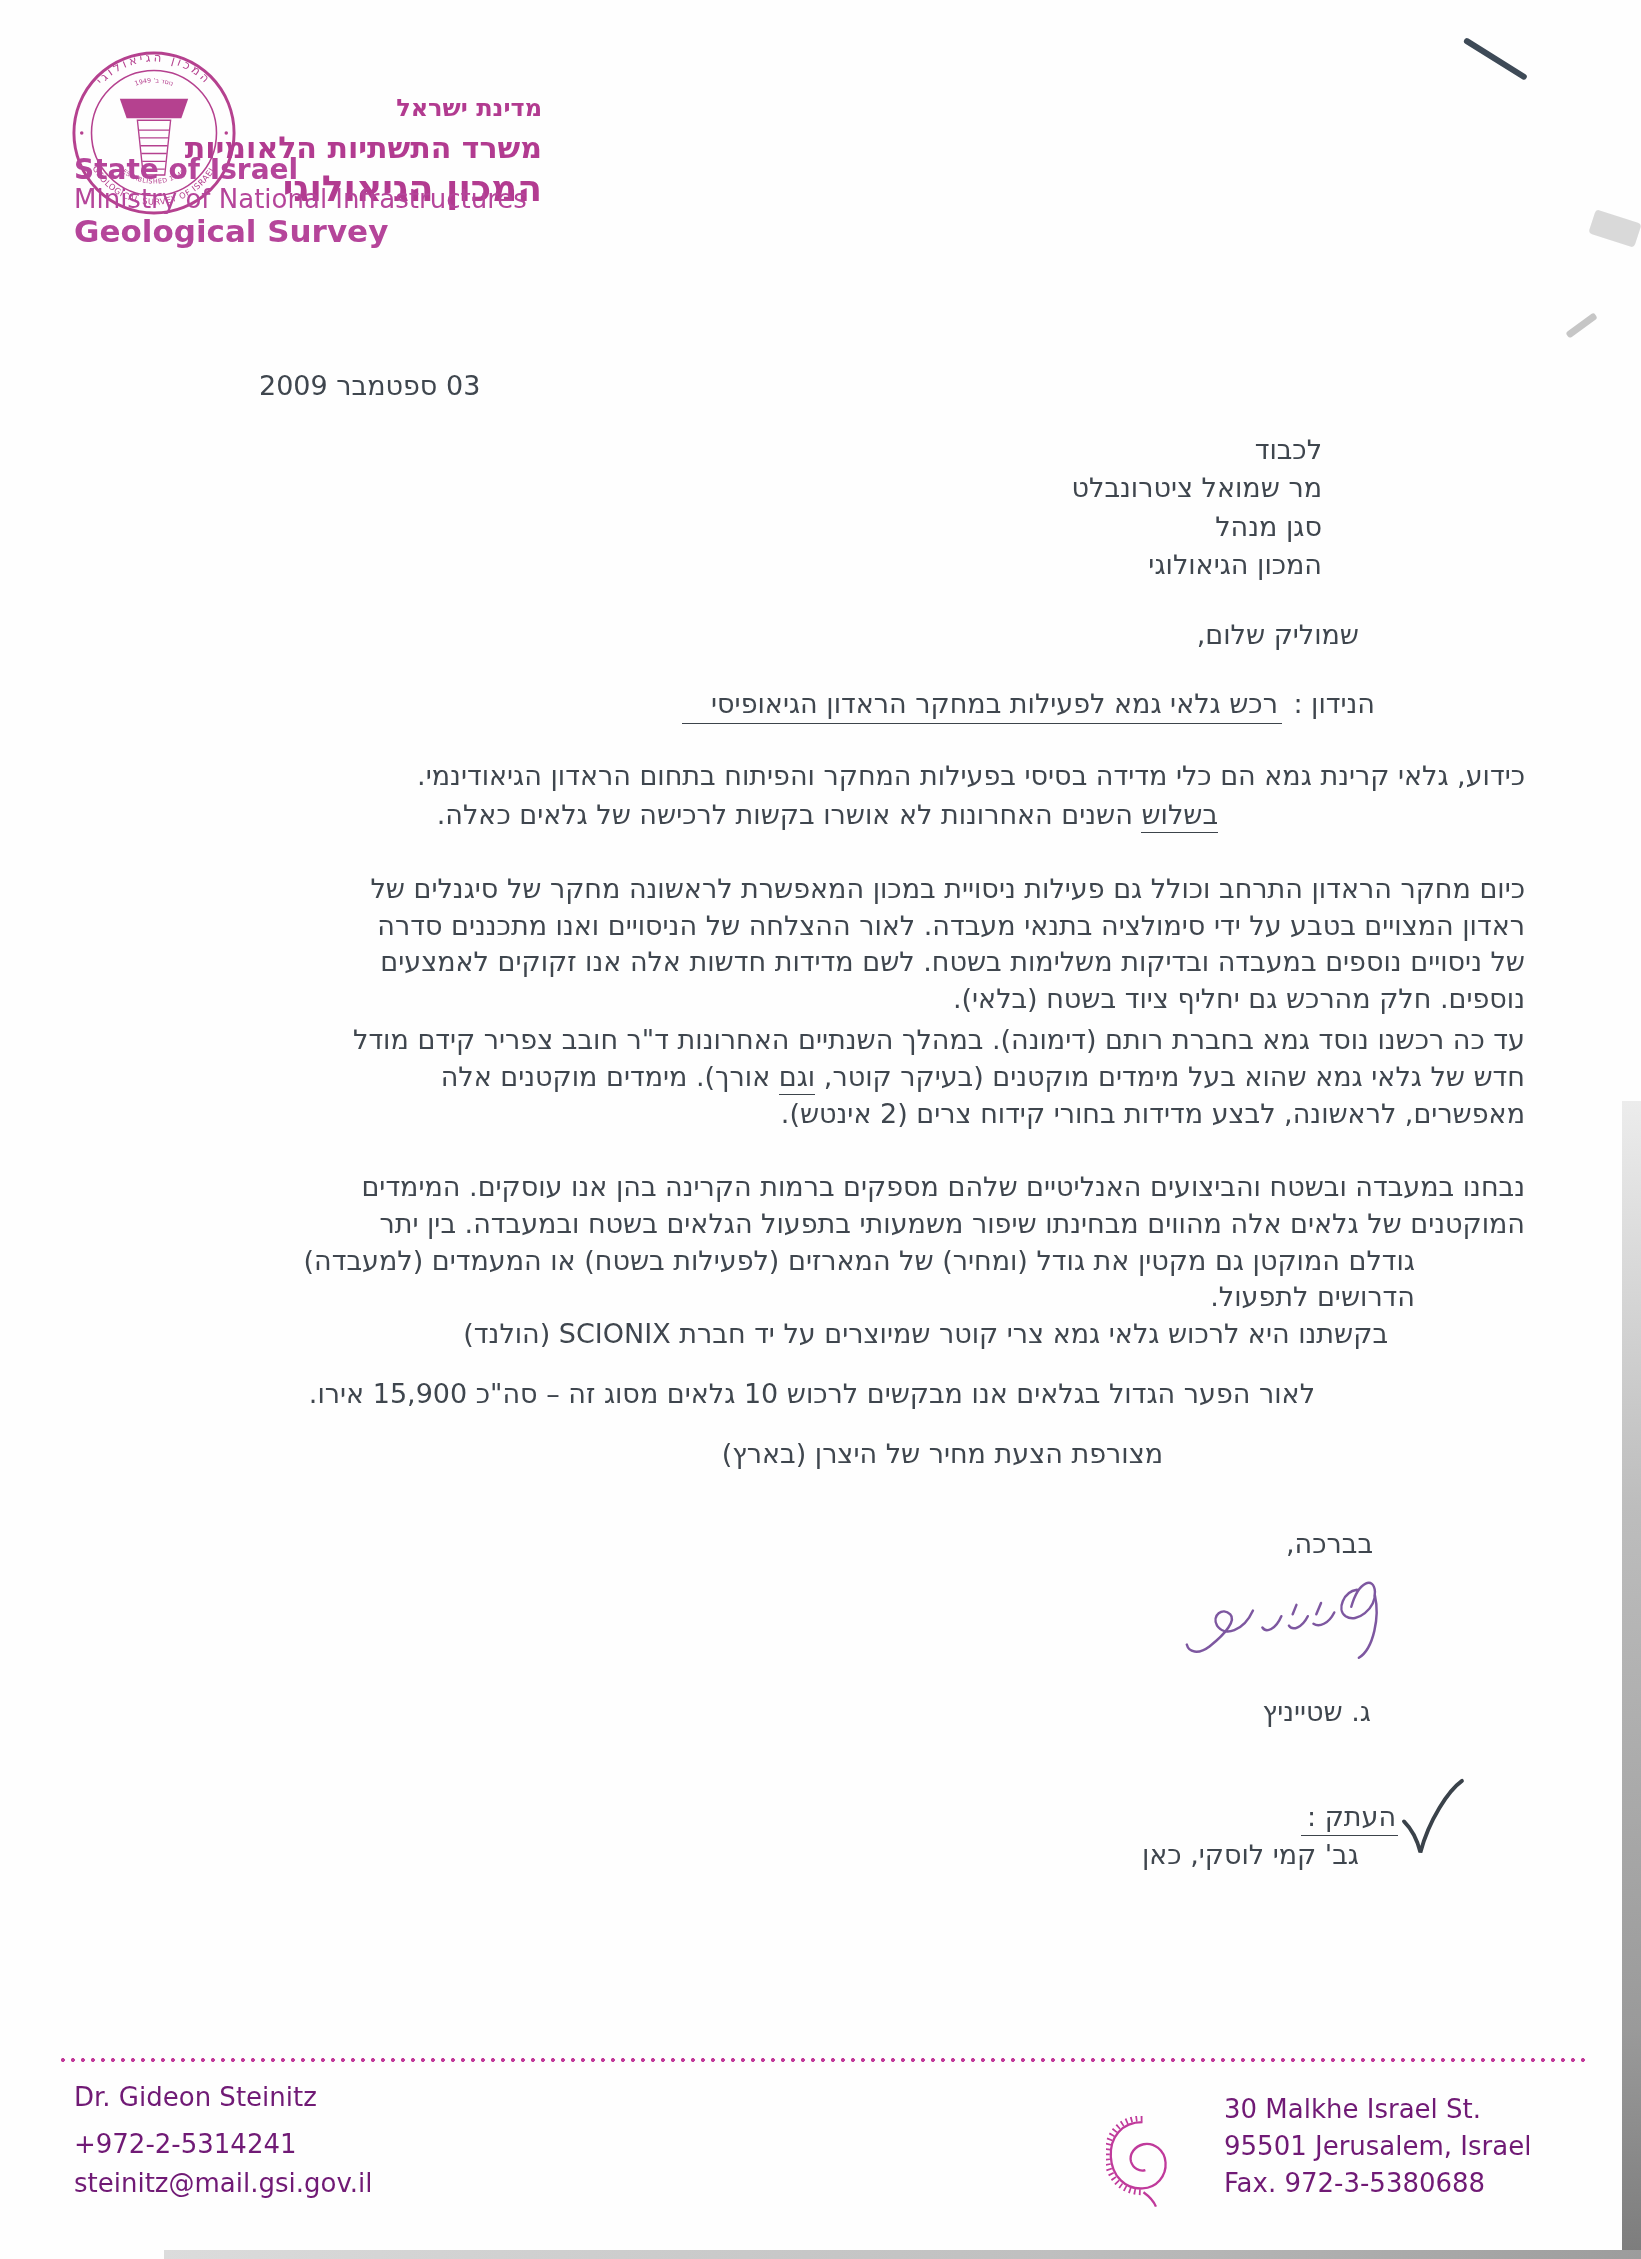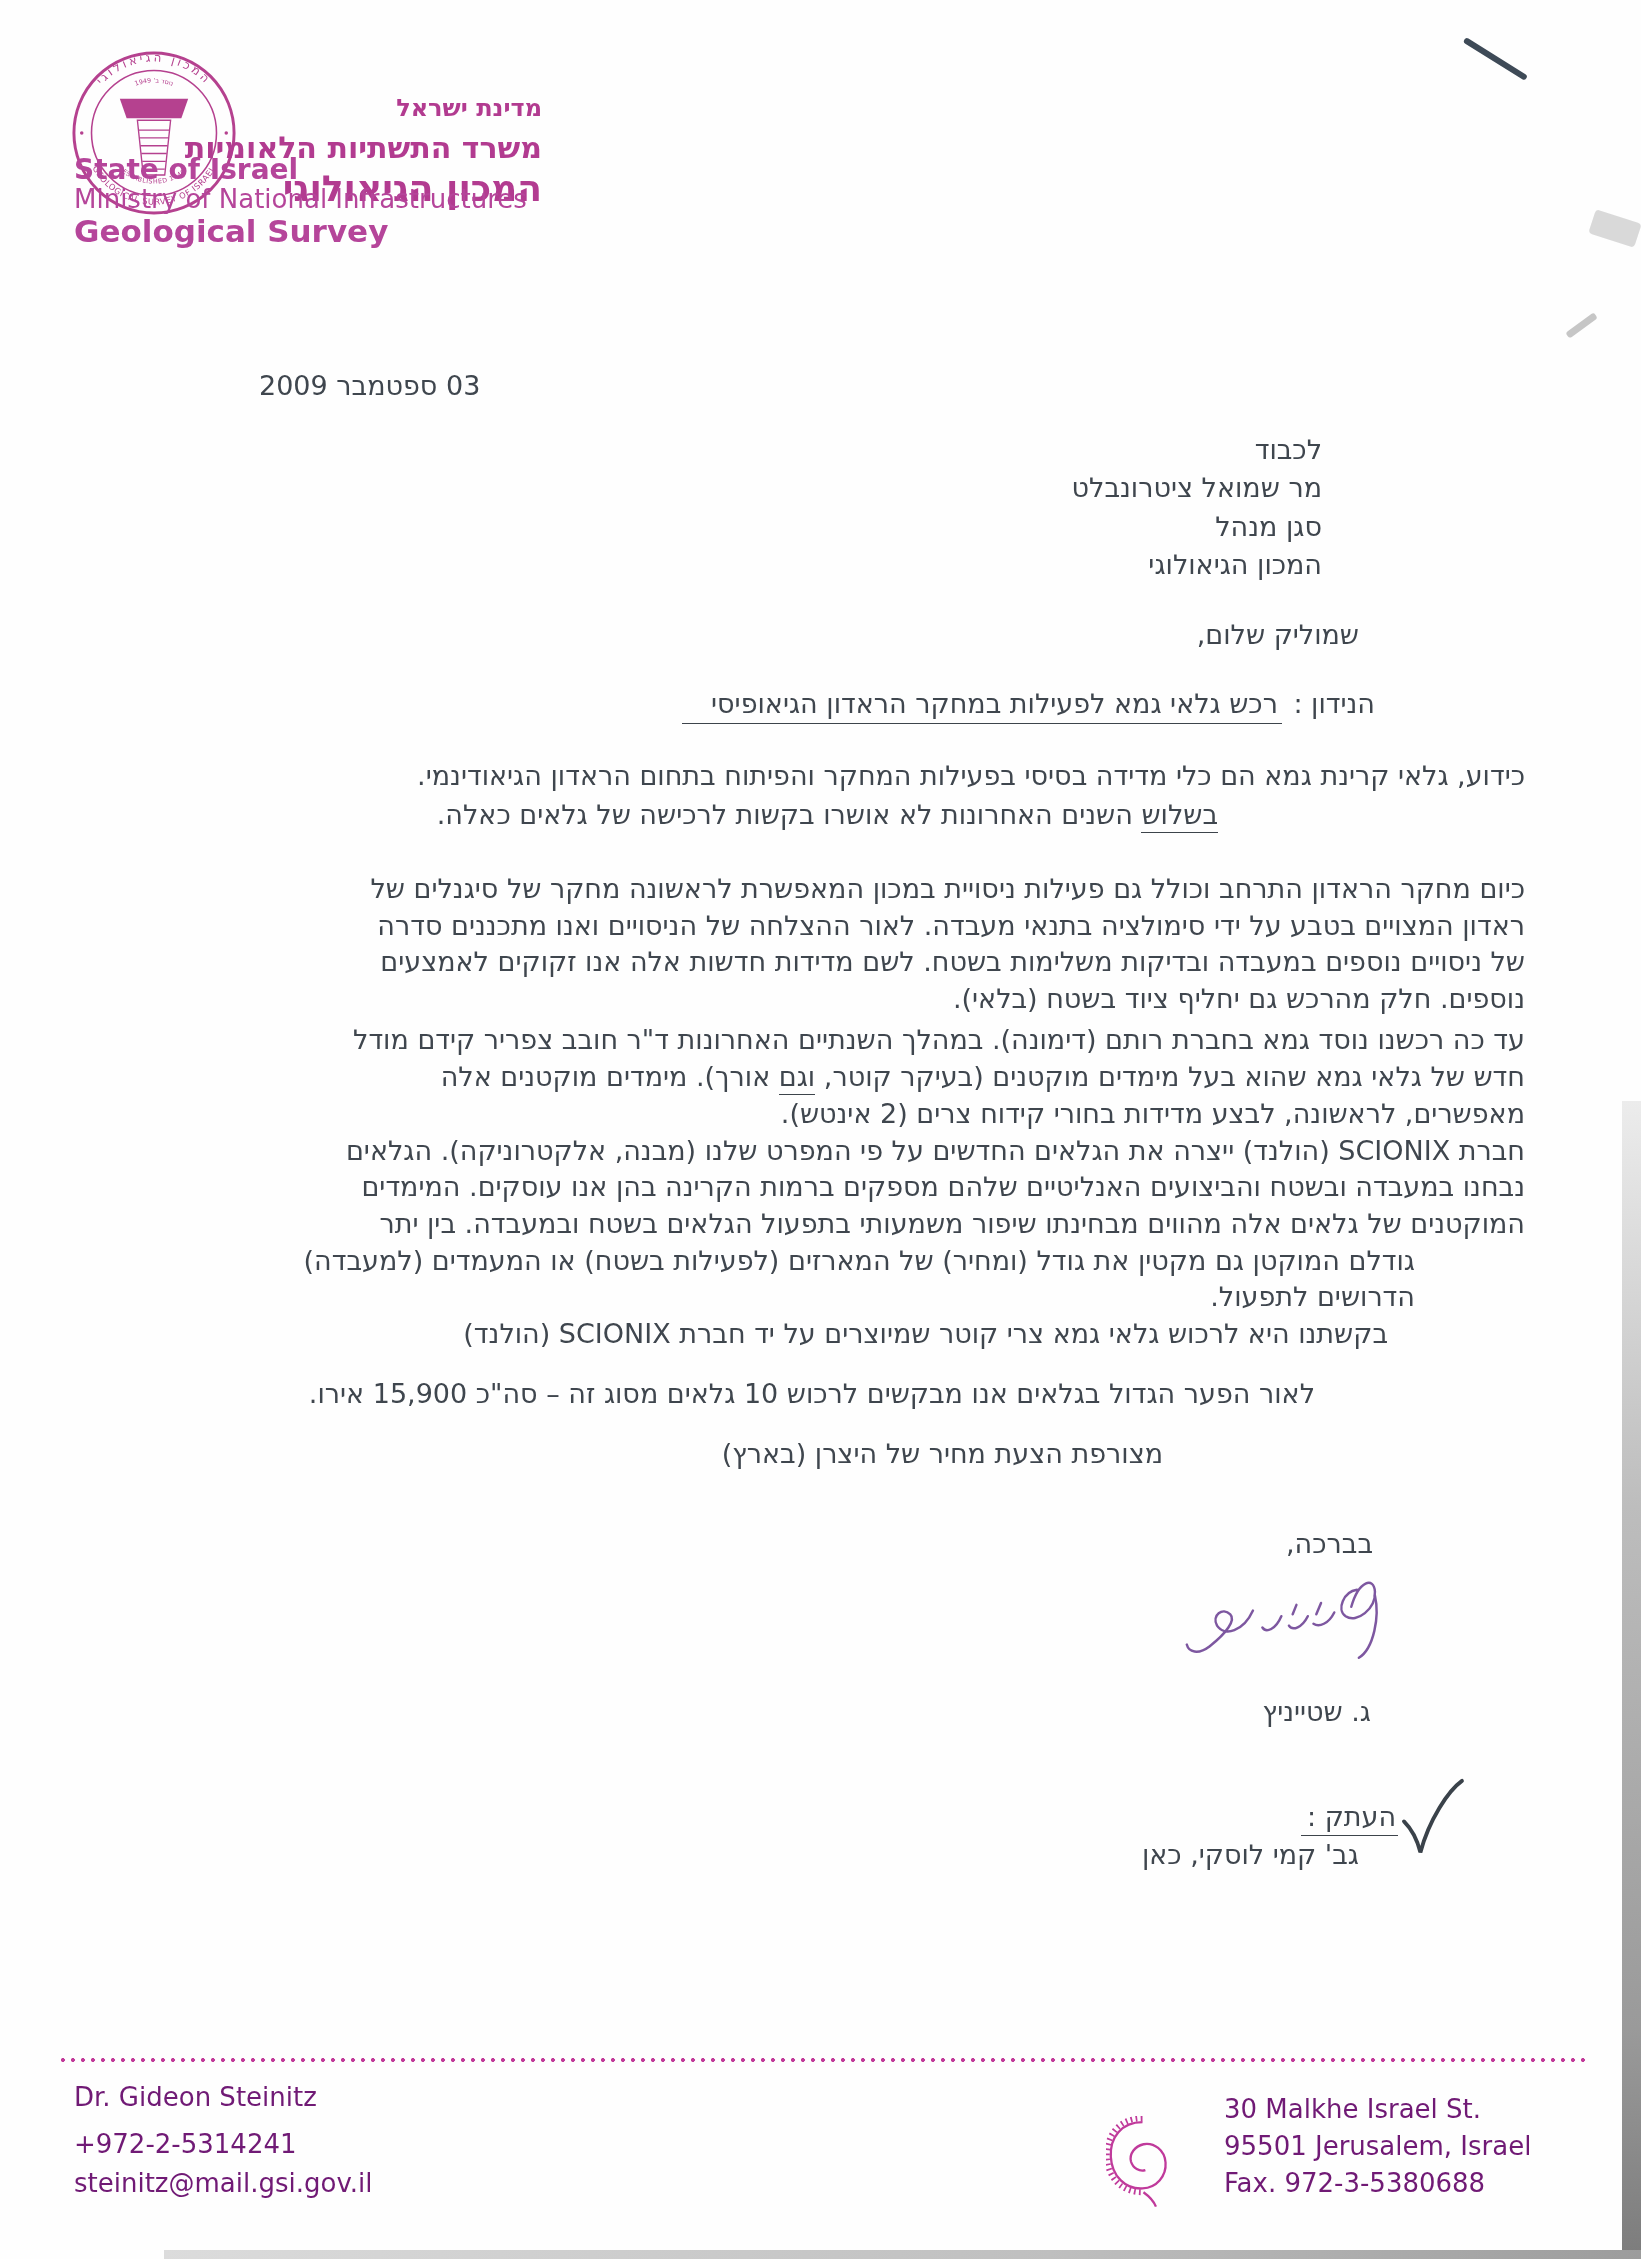--- a/index.html
+++ b/index.html
@@ -122,21 +122,20 @@
   <div class="hl" style="top:872px;right:116px">כיום מחקר הראדון התרחב וכולל גם פעילות ניסויית במכון  המאפשרת לראשונה מחקר של סיגנלים של</div>
   <div class="hl" style="top:909px;right:116px">ראדון המצויים בטבע על ידי סימולציה בתנאי מעבדה.  לאור ההצלחה של הניסויים ואנו מתכננים סדרה</div>
   <div class="hl" style="top:945px;right:116px">של ניסויים נוספים במעבדה ובדיקות משלימות בשטח. לשם מדידות חדשות אלה  אנו זקוקים לאמצעים</div>
   <div class="hl" style="top:982px;right:116px">נוספים. חלק מהרכש גם יחליף ציוד בשטח (בלאי).</div>
 
   <div class="hl" style="top:1023px;right:116px">עד כה רכשנו נוסד גמא בחברת רותם (דימונה). במהלך השנתיים האחרונות ד"ר חובב צפריר קידם מודל</div>
   <div class="hl" style="top:1060px;right:116px">
     <span>חדש של גלאי גמא שהוא בעל מימדים מוקטנים (בעיקר קוטר, </span><span class="ul-word">וגם</span><span> אורך).  מימדים מוקטנים אלה</span>
   </div>
   <div class="hl" style="top:1097px;right:116px">מאפשרים, לראשונה, לבצע מדידות בחורי קידוח צרים (2 אינטש).</div>
-  <div class="hl" style="top:1134px;right:116px">חברת SCIONIX (הולנד) ייצרה את הגלאים החדשים על פי המפרט שלנו (מבנה, אלקטרוניקה). הגלאים</div>
   <div class="hl" style="top:1170px;right:116px">נבחנו במעבדה ובשטח והביצועים האנליטיים שלהם מספקים ברמות הקרינה בהן אנו עוסקים. המימדים</div>
   <div class="hl" style="top:1207px;right:116px">המוקטנים של גלאים אלה מהווים מבחינתו  שיפור משמעותי בתפעול הגלאים בשטח ובמעבדה. בין יתר</div>
   <div class="hl" style="top:1244px;right:226px">גודלם המוקטן גם מקטין את גודל (ומחיר) של המארזים (לפעילות בשטח) או המעמדים (למעבדה)</div>
   <div class="hl" style="top:1280px;right:226px">הדרושים לתפעול.</div>
 
   <div class="hl" style="top:1317px;right:253px">בקשתנו היא לרכוש גלאי גמא צרי קוטר  שמיוצרים על יד חברת SCIONIX (הולנד)</div>
   <div class="hl" style="top:1377px;right:326px">לאור הפער הגדול בגלאים אנו מבקשים לרכוש 10 גלאים מסוג זה – סה"כ 15,900 אירו.</div>
   <div class="hl" style="top:1437px;right:478px">מצורפת הצעת מחיר של היצרן (בארץ)</div>
 
   <div class="hl" style="top:1527px;right:268px">בברכה,</div>

